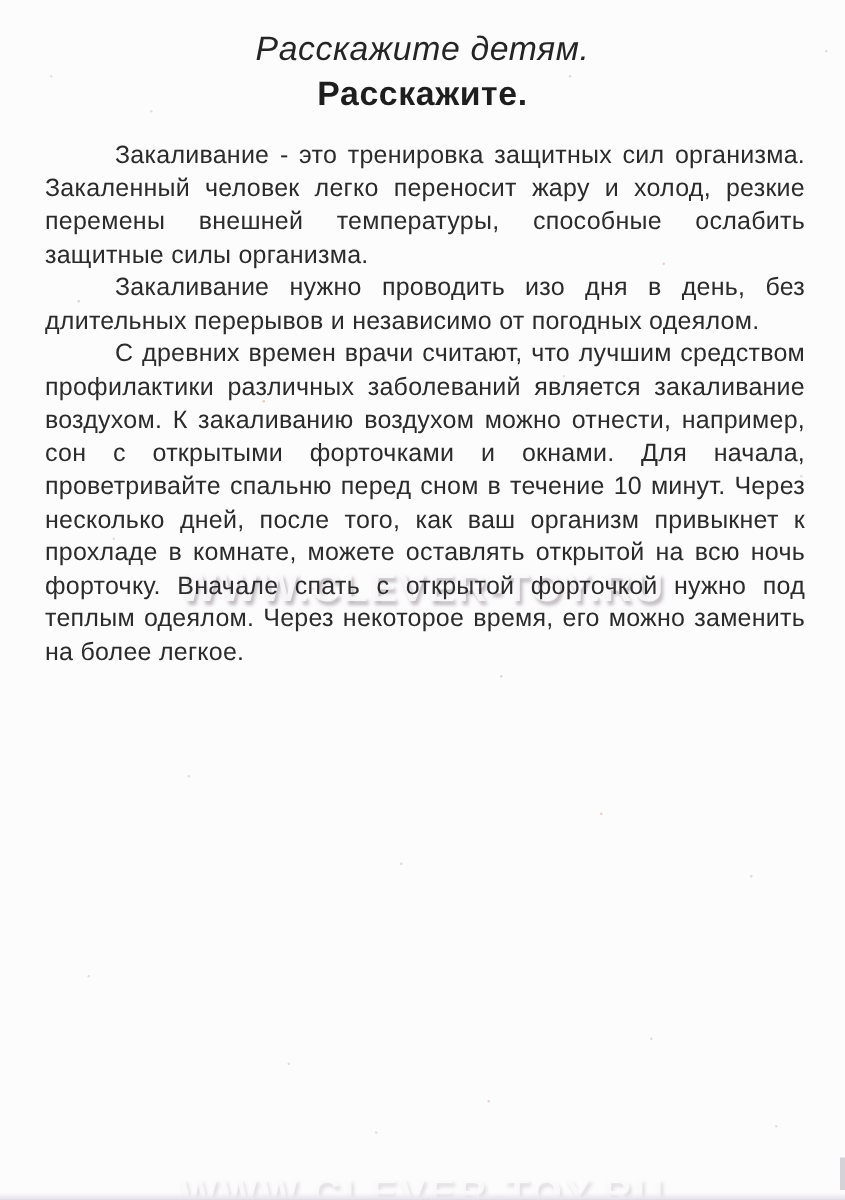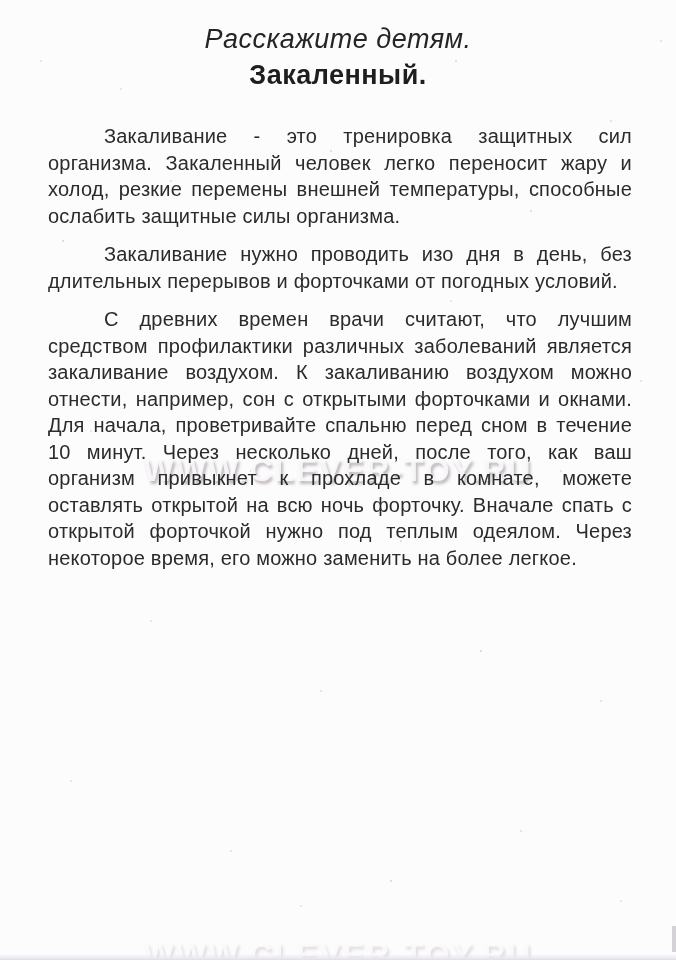--- a/index.html
+++ b/index.html
@@ -63,21 +63,21 @@
     left: 36px;
     width: 608px;
     z-index: 2;
     font-size: 20px;
     line-height: 26.5px;
     letter-spacing: 0.2px;
     text-align: justify;
     color: #2b2b2b;
   }
   .body-text p {
-    margin: 12px;
+    margin: 0;
     text-indent: 56px;
     text-align: justify;
     text-align-last: left;
   }
   .watermark {
     position: absolute;
     left: 0;
     width: 676px;
     text-align: center;
     font-weight: bold;
@@ -116,24 +116,24 @@
 
 <div class="paper">
   <div class="speckles"></div>
 
   <div class="watermark wm-mid">WWW.CLEVER-TOY.RU</div>
 
   <div class="watermark wm-bottom">WWW.CLEVER-TOY.RU</div>
 
   <header class="titles">
     <div class="title-series">Расскажите детям.</div>
-    <div class="title-main">Закаленный.</div>
+    <div class="title-main">Расскажите.</div>
   </header>
 
   <article class="body-text">
     <p>Закаливание - это тренировка защитных сил организма. Закаленный человек легко переносит жару и холод, резкие перемены внешней температуры, способные ослабить защитные силы организма.</p>
-    <p>Закаливание нужно проводить изо дня в день, без длительных перерывов и форточками от погодных условий.</p>
+    <p>Закаливание нужно проводить изо дня в день, без длительных перерывов и независимо от погодных одеялом.</p>
     <p>С древних времен врачи считают, что лучшим средством профилактики различных заболеваний является закаливание воздухом. К закаливанию воздухом можно отнести, например, сон с открытыми форточками и окнами. Для начала, проветривайте спальню перед сном в течение 10 минут. Через несколько дней, после того, как ваш организм привыкнет к прохладе в комнате, можете оставлять открытой на всю ночь форточку. Вначале спать с открытой форточкой нужно под теплым одеялом. Через некоторое время, его можно заменить на более легкое.</p>
   </article>
 
   <div class="scan-artifact"></div>
   <div class="page-edge"></div>
 </div>
 
 </body></html>

